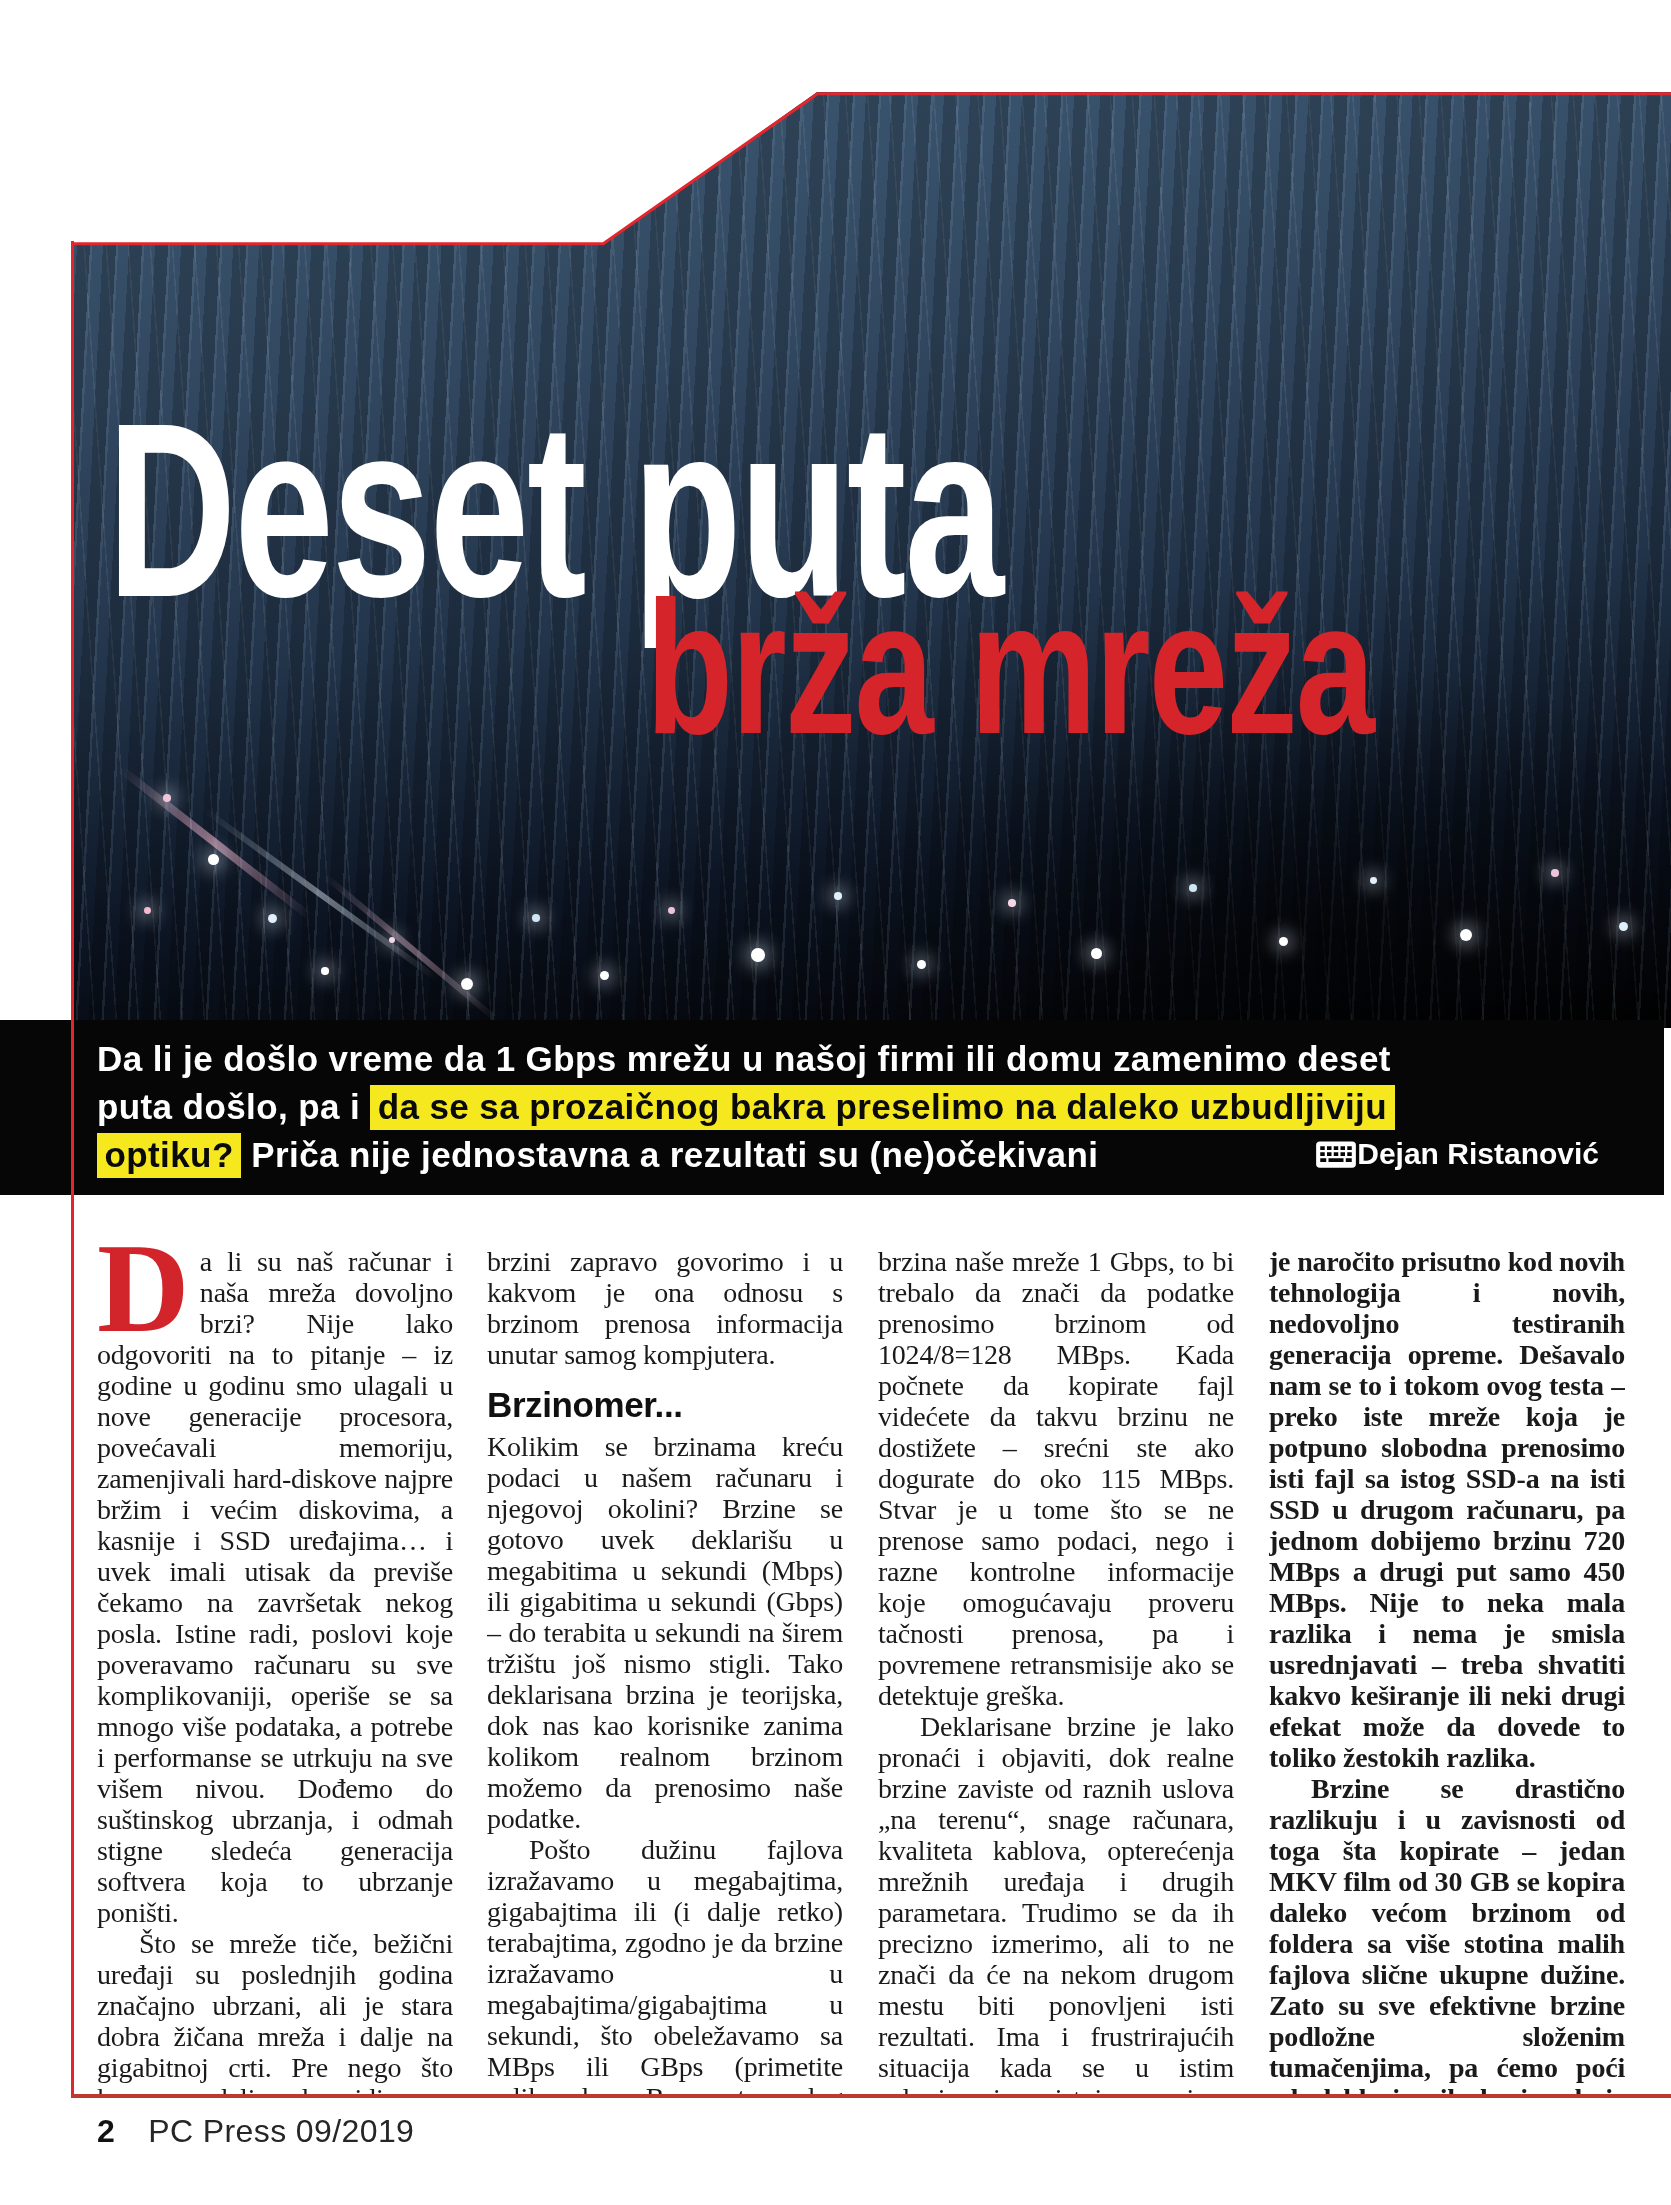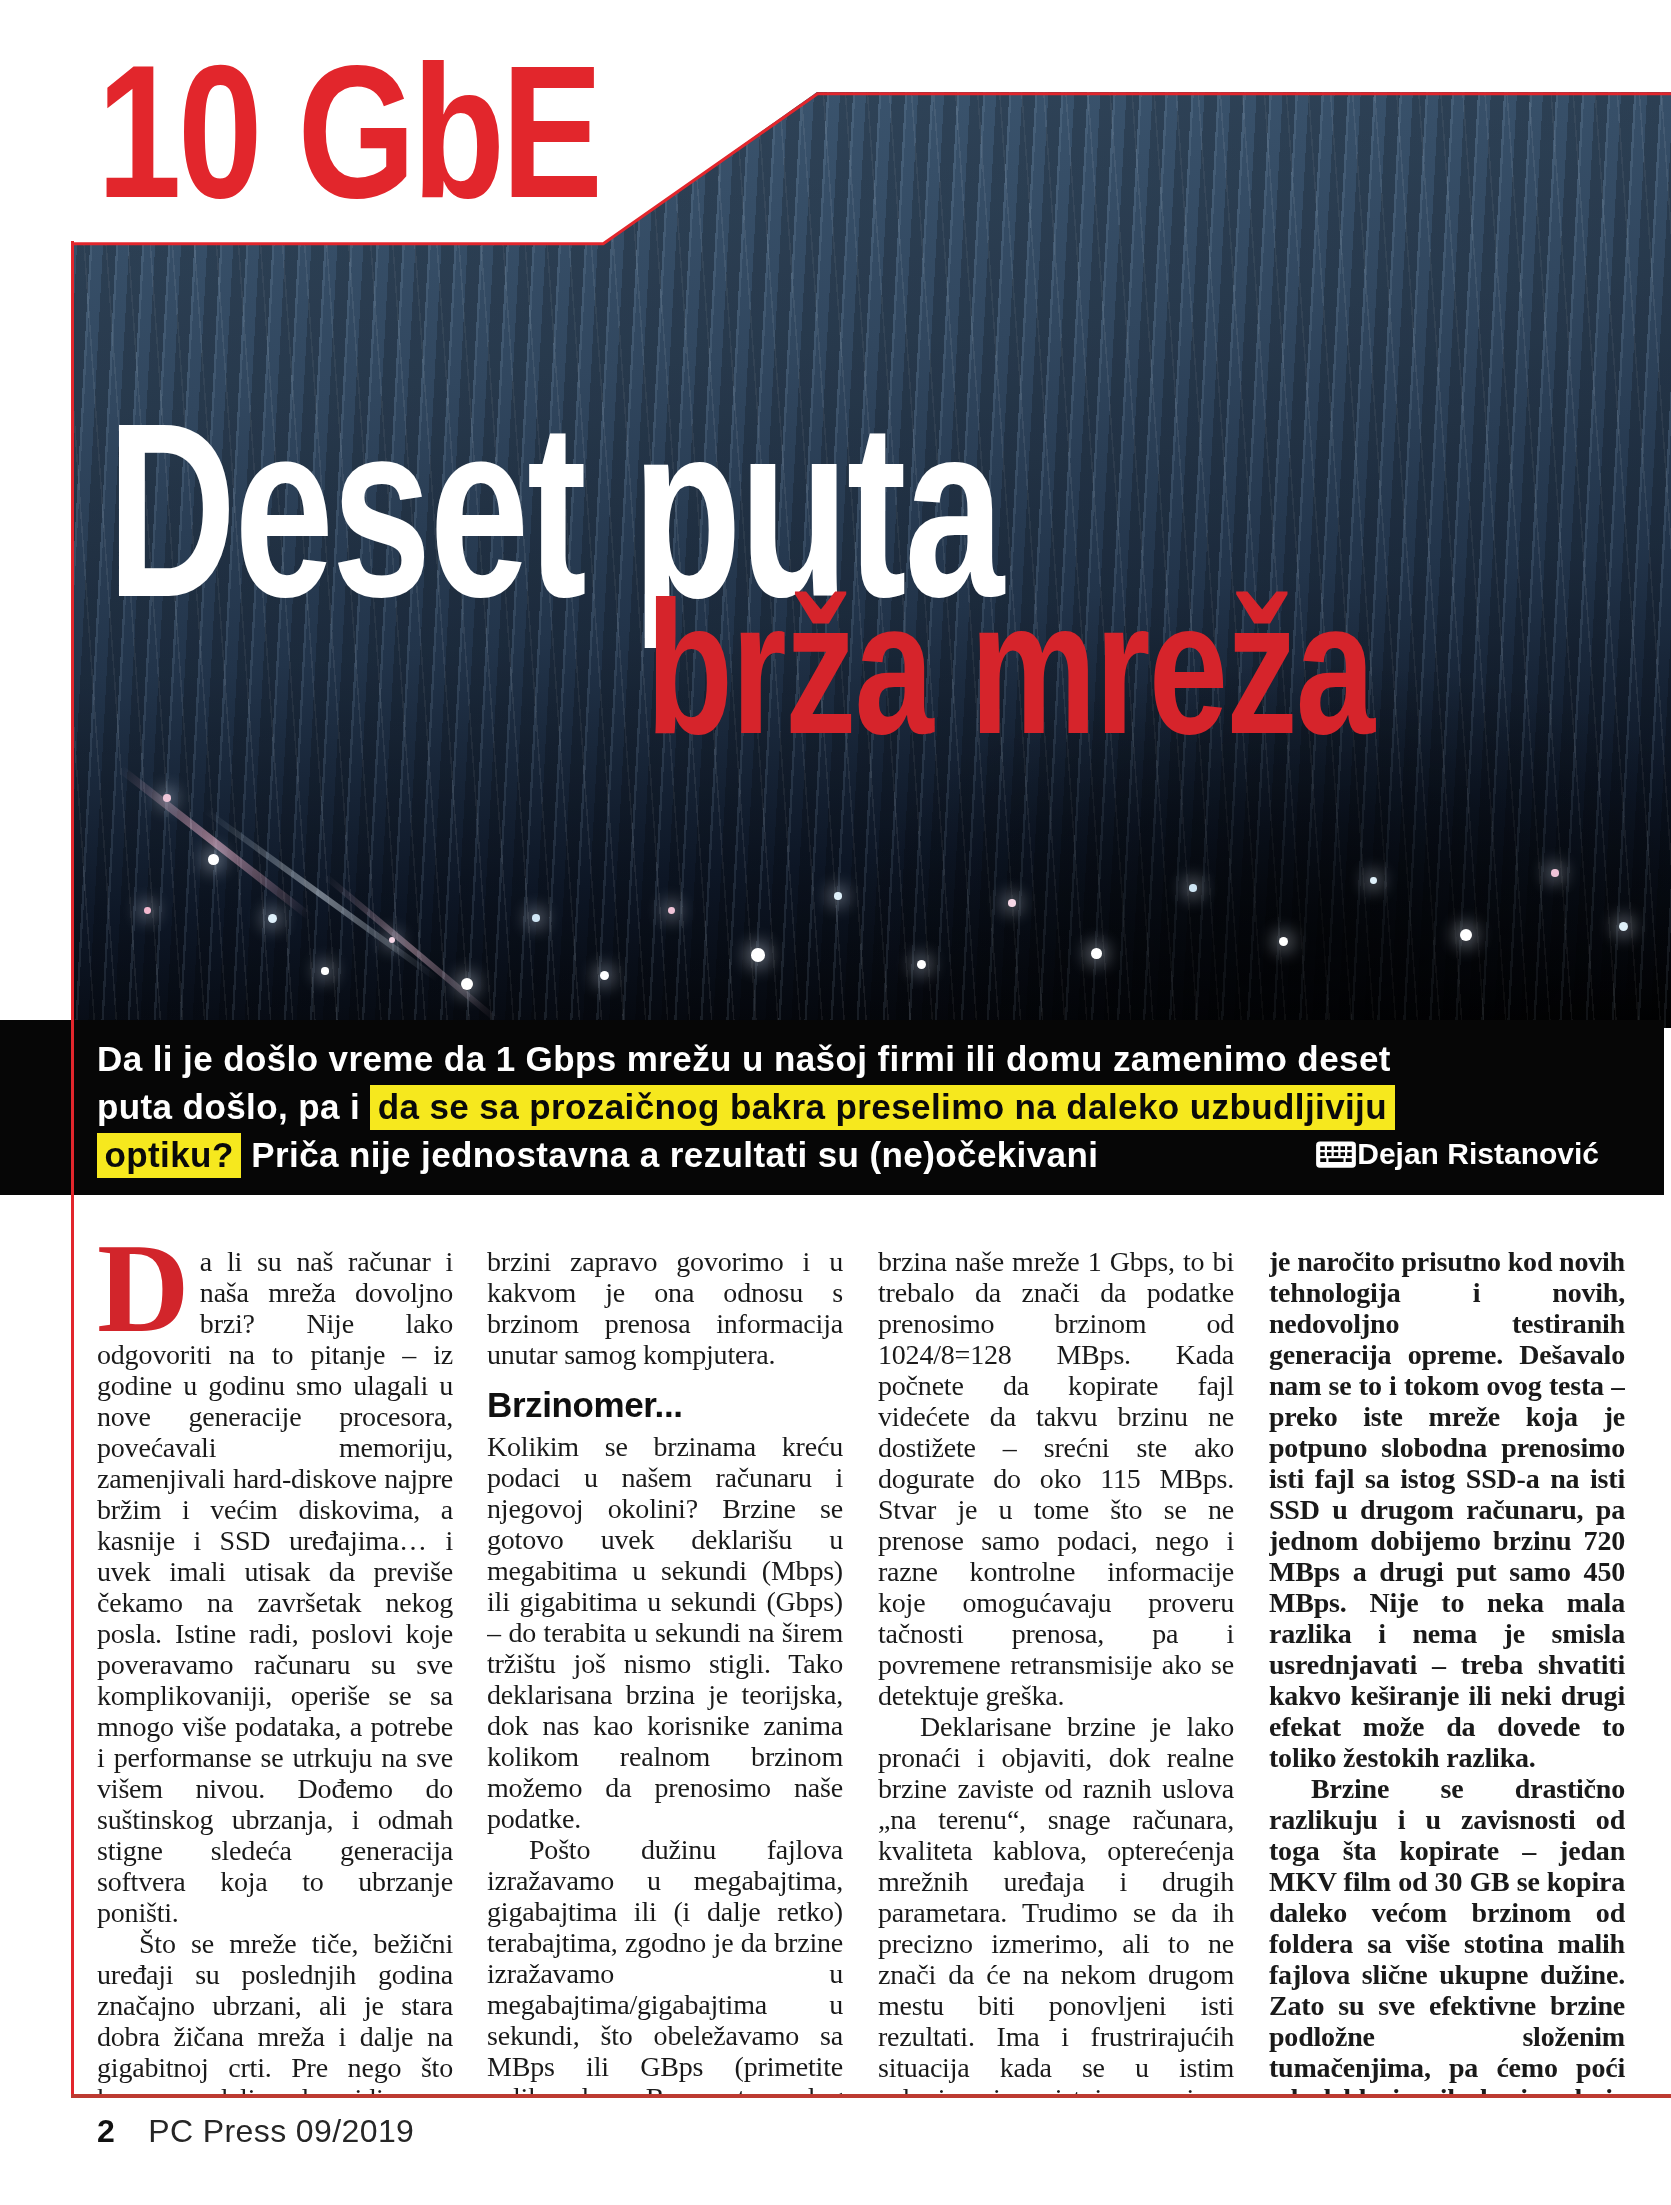--- a/index.html
+++ b/index.html
@@ -56,21 +56,20 @@
   
   .footer{position:absolute;left:97px;top:2112px;display:flex;gap:33px;align-items:baseline;
           font:400 32px/1.2 "Liberation Sans",sans-serif;color:#262626;letter-spacing:0.4px;}
   .pagenum{font-weight:700;color:#111;}
 </style>
 </head>
 <body>
 
 <div class="page">
 
-  <h2 class="kicker"><span class="squishK">10 GbE</span></h2>
 
   <div class="photo">
     <div class="streak" style="left:22.6px;top:747px;width:241px;height:7.5px;transform:rotate(38deg);background:linear-gradient(90deg,transparent,rgba(255,190,215,.55),transparent);"></div>
     <div class="streak" style="left:106px;top:800px;width:287px;height:6px;transform:rotate(36deg);background:linear-gradient(90deg,transparent,rgba(235,245,255,.45),transparent);"></div>
     <div class="streak" style="left:226px;top:853px;width:226px;height:6px;transform:rotate(40deg);background:linear-gradient(90deg,transparent,rgba(255,205,225,.40),transparent);"></div>
     <span class="dot" style="left:91px;top:702px;width:7.5px;height:7.5px;background:#eec6d8;"></span>
     <span class="dot" style="left:136px;top:762px;width:10.6px;height:10.6px;background:#ffffff;"></span>
     <span class="dot" style="left:72px;top:815px;width:6.8px;height:6.8px;background:#f3b9cf;"></span>
     <span class="dot" style="left:196px;top:822px;width:9px;height:9px;background:#dff0fa;"></span>
     <span class="dot" style="left:249px;top:875px;width:7.5px;height:7.5px;background:#ffffff;"></span>

